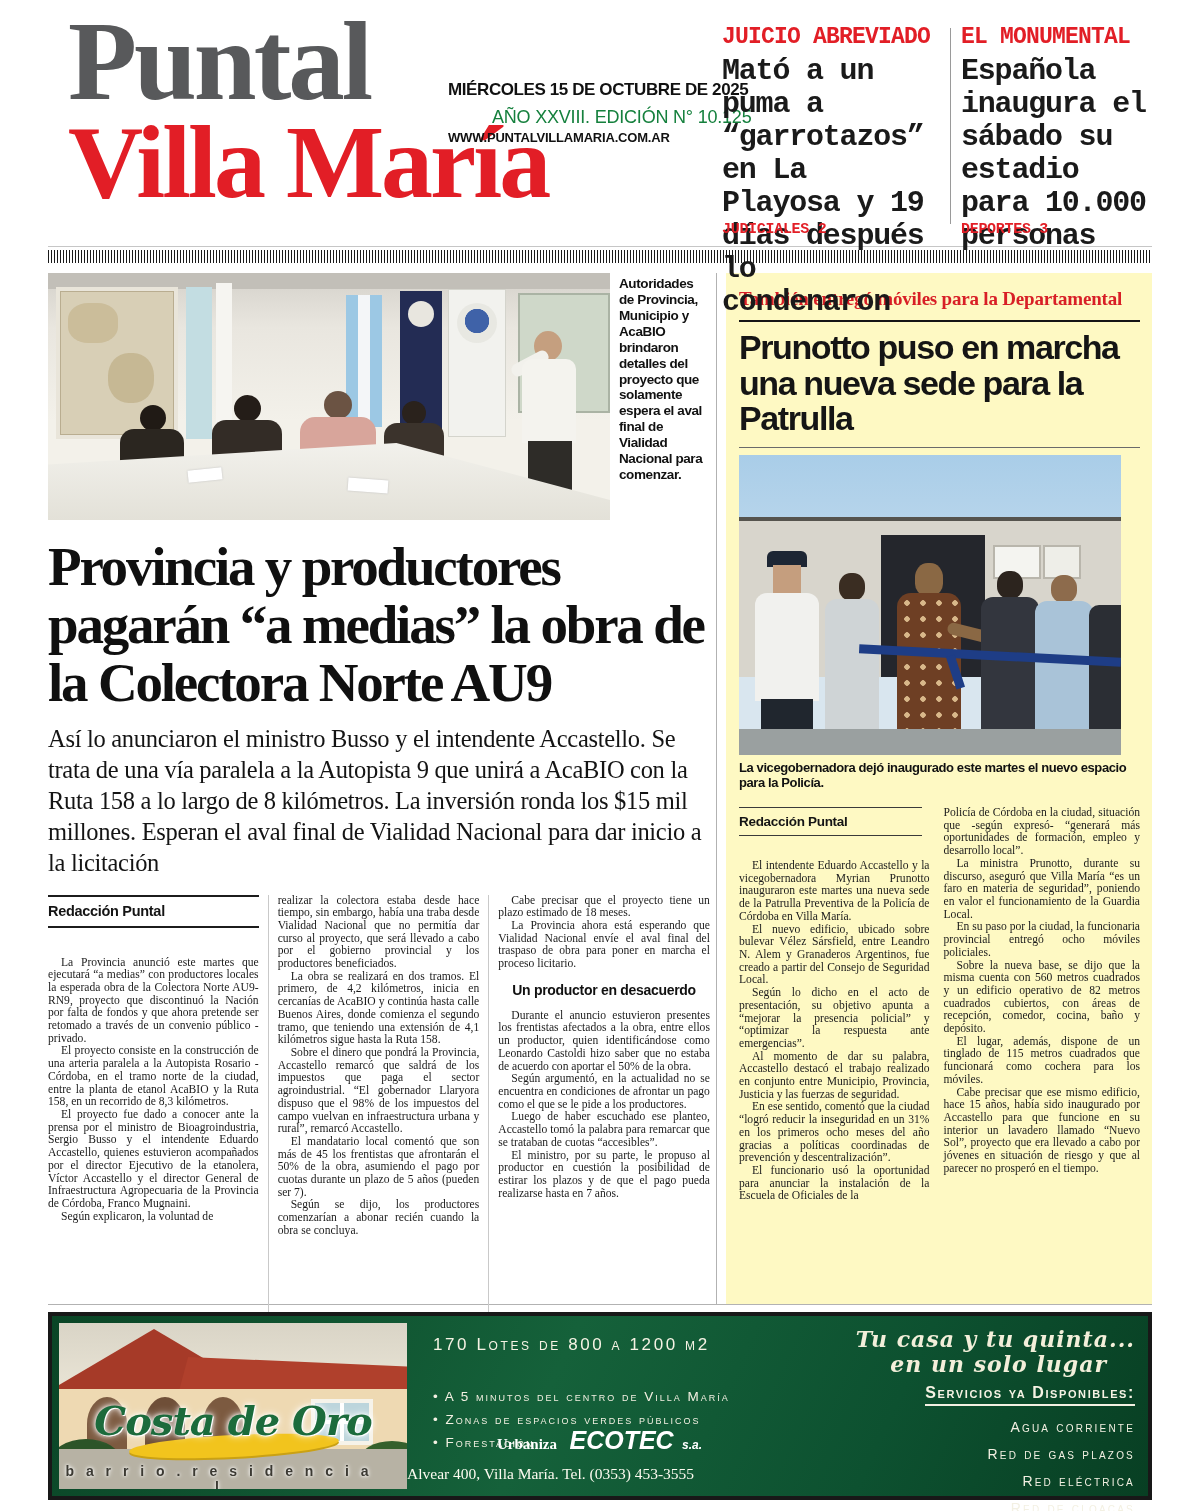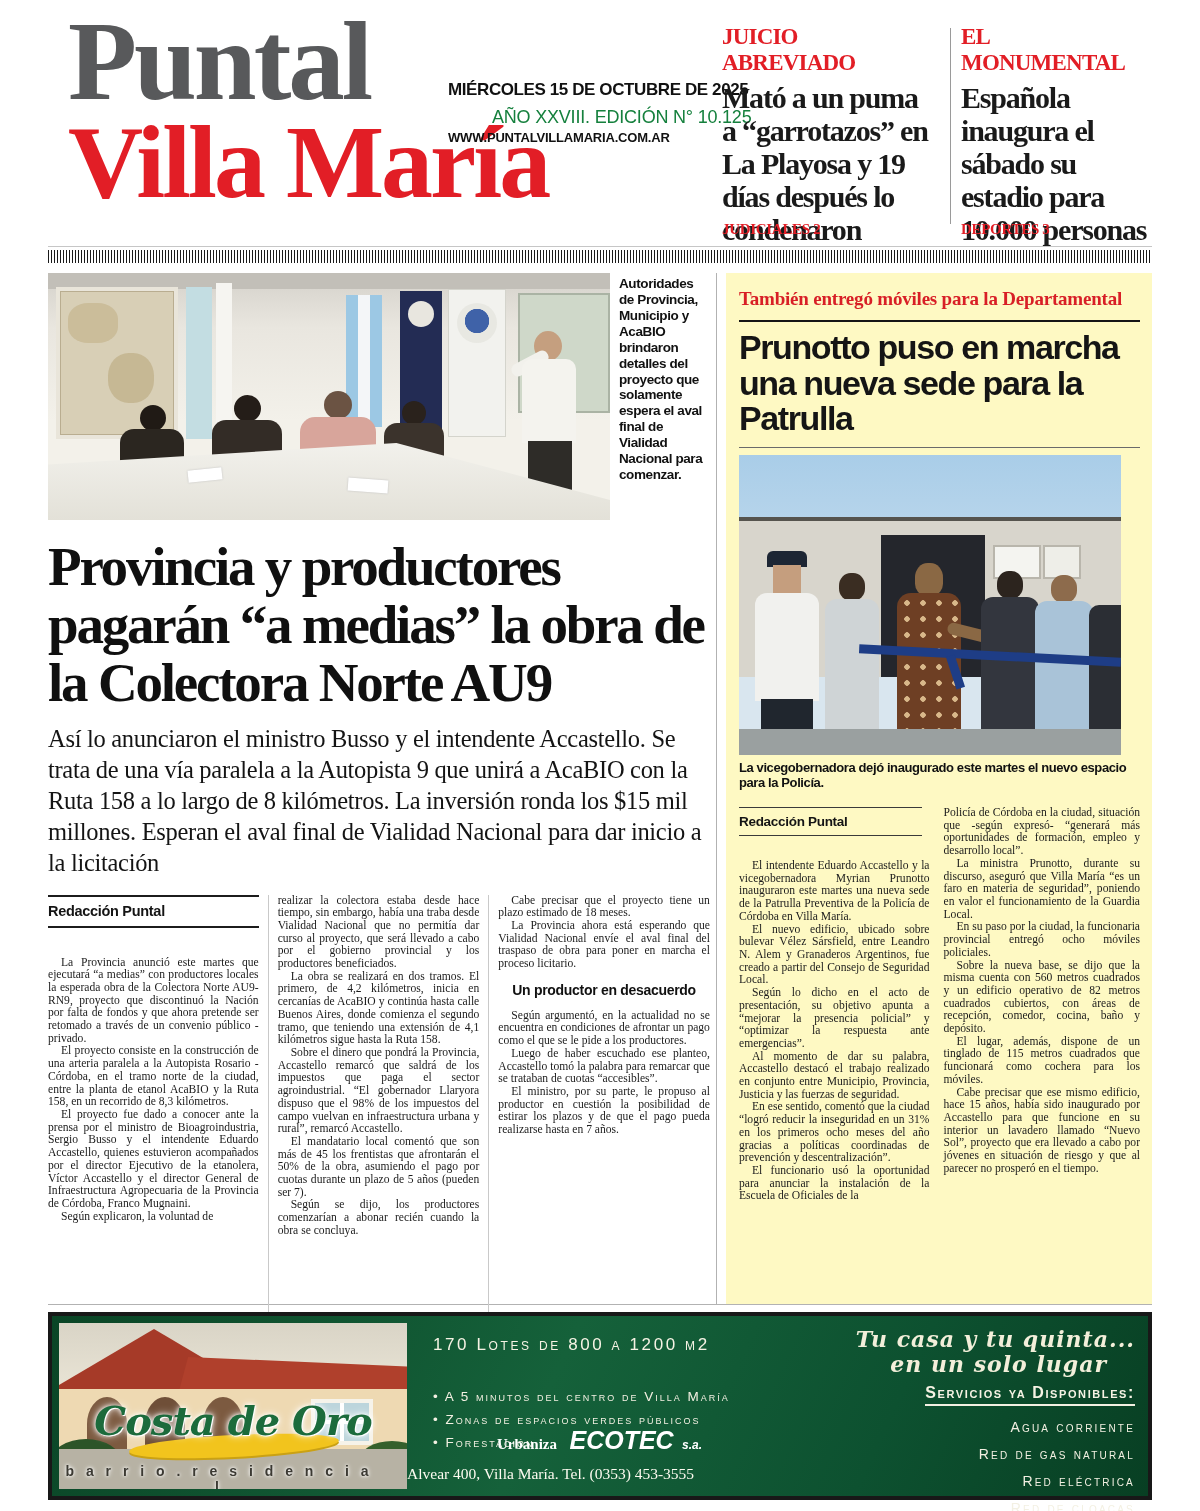--- a/index.html
+++ b/index.html
@@ -11,21 +11,21 @@
   }
   
   .header { position:relative; height:246px; }
   .masthead { position:absolute; left:68px; top:6px; line-height:1; }
   .mast-top  { font:700 113px/0.98 "Liberation Serif", serif; letter-spacing:-3px; color:#58595b; }
   .mast-bottom { font:700 104px/0.98 "Liberation Serif", serif; letter-spacing:-3px; color:#e21e26; margin-top:-6px; }
   .dateblock { position:absolute; left:448px; top:80px; font-family:"Liberation Sans", sans-serif; }
   .date-main { font-weight:700; font-size:17px; letter-spacing:-0.4px; color:#111; }
   .date-edition { font-size:18px; color:#15803d; margin-top:7px; letter-spacing:-0.2px;margin-left:44px; }
   .date-url { font-weight:700; font-size:13px; color:#111; margin-top:2px; letter-spacing:-0.2px; }
-  .teasers { position:absolute; left:722px; right:46px; top:24px; bottom:8px; display:flex; font-family:Liberation Serif, serif; }
+  .teasers { position:absolute; left:722px; right:46px; top:24px; bottom:8px; display:flex; font-family:Liberation Mono, monospace; }
   .teaser { display:flex; flex-direction:column; justify-content:flex-start; position:relative; }
   .teaser-1 { width:218px; padding-right:8px; }
   .teaser-div { border-left:1px solid #9a9a9a; margin:4px 10px 14px 10px; }
   .teaser-2 { flex:1; }
   .kicker { color:#e21e26; font-weight:700; font-size:23px; letter-spacing:-0.8px; }
   .teaser-headline { font-weight:700; font-size:30px; line-height:1.1; letter-spacing:-1.2px; color:#1a1a1a; margin-top:5px; }
   .teaser-section { position:absolute; bottom:0; left:0; color:#e21e26; font-weight:700; font-size:15px; letter-spacing:-0.3px; }
   .teaser-2 .teaser-section { left:0; }
   
   .barcode-wrap { margin:0 48px; border-top:1px solid #c6c6c6; padding-top:3px; }
@@ -267,20 +267,21 @@
               <p>Según se dijo, los productores comenzarían a abonar recién cuando la obra se concluya.</p>
             </div>
         </div>
         <div class="col">
           <div class="bodytext">
               <p>Cabe precisar que el proyecto tiene un plazo estimado de 18 meses.</p>
               <p>La Provincia ahora está esperando que Vialidad Nacional envíe el aval final del traspaso de obra para poner en marcha el proceso licitario.</p>
             </div>
           <div class="subhead">Un productor en desacuerdo</div>
           <div class="bodytext">
+              <p>Durante el anuncio estuvieron presentes los frentistas afectados a la obra, entre ellos un productor, quien identificándose como Leonardo Castoldi hizo saber que no estaba de acuerdo con aportar el 50% de la obra.</p>
               <p>Según argumentó, en la actualidad no se encuentra en condiciones de afrontar un pago como el que se le pide a los productores.</p>
               <p>Luego de haber escuchado ese planteo, Accastello tomó la palabra para remarcar que se trataban de cuotas “accesibles”.</p>
               <p>El ministro, por su parte, le propuso al productor en cuestión la posibilidad de estirar los plazos y de que el pago pueda realizarse hasta en 7 años.</p>
             </div>
         </div>
       </div>
     </section>
 
     <div class="mid-divider"></div>
 
@@ -373,20 +374,20 @@
       </div>
       <div class="ad-address">Alvear 400, Villa María. Tel. (0353) 453-3555</div>
     </div>
 
     <div class="ad-right">
       <div class="ad-tag">Tu casa y tu quinta...</div>
       <div class="ad-tag ad-tag2">en un solo lugar</div>
       <div><span class="ad-services-title">Servicios ya Disponibles:</span></div>
       <div class="ad-services">
           <p>Agua corriente</p>
-          <p>Red de gas natural</p>
+          <p>Red de gas plazos</p>
           <p>Red eléctrica</p>
           <p>Red de cloacas</p>
         </div>
     </div>
   </div>
 
 </div>
 
 </body></html>

